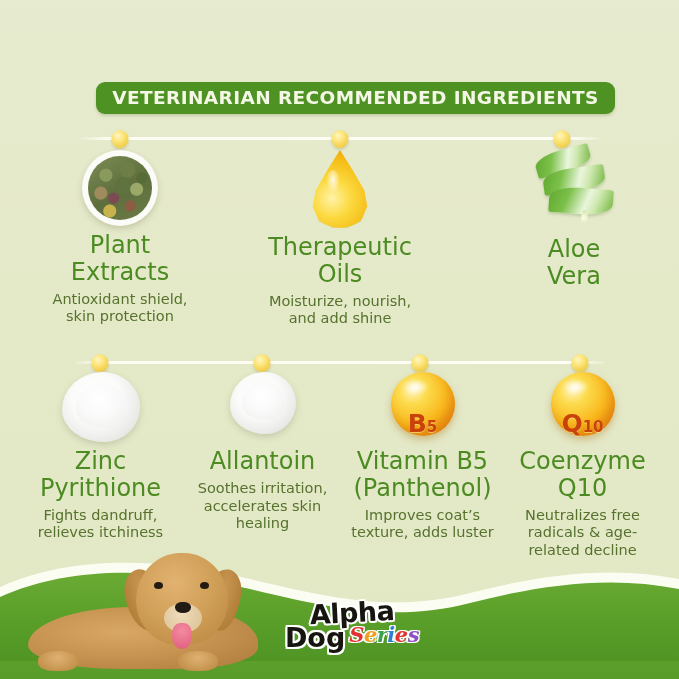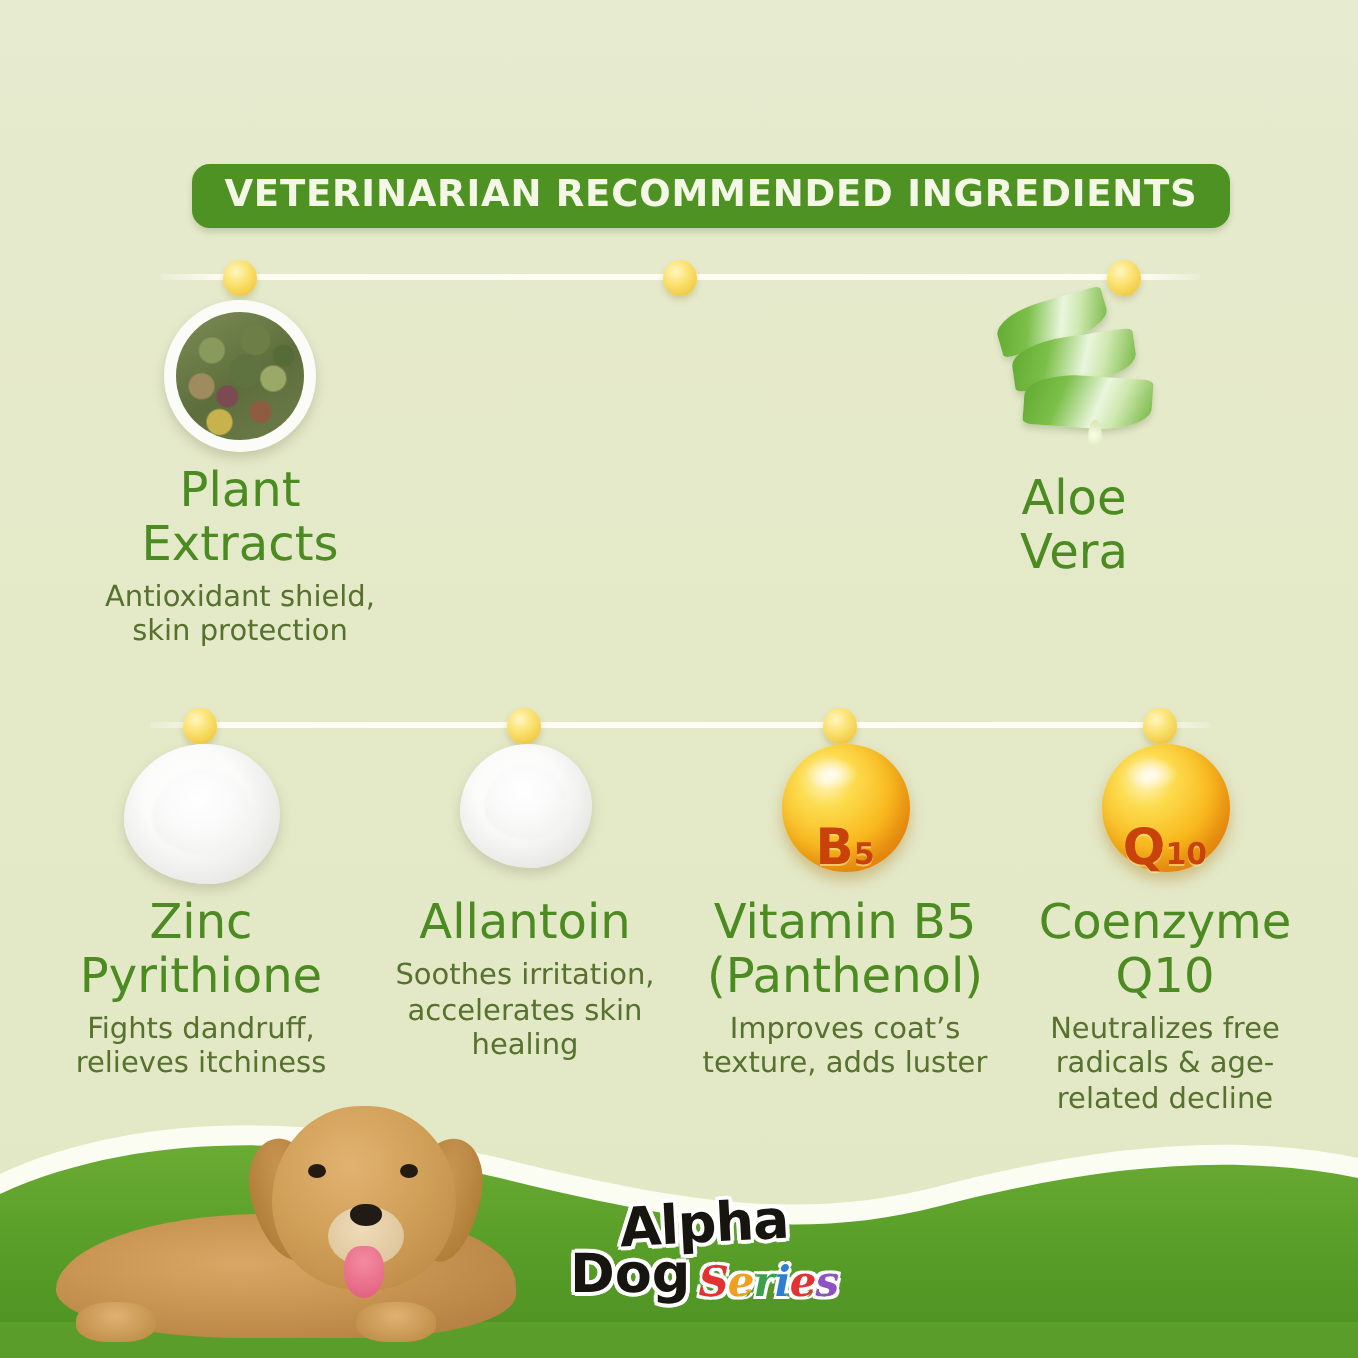--- a/index.html
+++ b/index.html
@@ -238,21 +238,21 @@
     font-weight:bold;
     color:#17150f;
     line-height:1;
     text-shadow:
       -1.6px -1.6px 0 #ffffff, 1.6px -1.6px 0 #ffffff,
       -1.6px  1.6px 0 #ffffff, 1.6px  1.6px 0 #ffffff,
        0 -2px 0 #ffffff, 0 2px 0 #ffffff,
       -2px 0 0 #ffffff, 2px 0 0 #ffffff;
   }
   .logo .alpha{font-size:27px;letter-spacing:-0.5px;transform:rotate(-3deg);}
-  .logo .dogline{font-size:27px;display:flex;align-items:flex-end;justify-content:center;gap:4px;margin-top:-2px;}
+  .logo .dogline{font-size:27px;display:flex;align-items:flex-start;justify-content:center;gap:4px;margin-top:-2px;}
   .logo .series{
     font-size:21px;font-weight:bold;font-style:italic;
     font-family:"DejaVu Serif","Liberation Serif",serif;
     letter-spacing:-0.5px;
     text-shadow:
       -1.4px -1.4px 0 #ffffff, 1.4px -1.4px 0 #ffffff,
       -1.4px  1.4px 0 #ffffff, 1.4px  1.4px 0 #ffffff;
   }
   .logo .series span:nth-child(1){color:#e33232;}
   .logo .series span:nth-child(2){color:#f0a01e;}
@@ -283,22 +283,34 @@
       <div class="bowl">
           <div class="inner"></div>
         </div>
     </div>
     <div class="name">Plant
 Extracts</div>
     <div class="desc">Antioxidant shield,
 skin protection</div>
   </div>
 
-
-  <div class="cell" style="left:447px;top:148px;width:180px;">
+  <div class="cell" style="left:250px;top:150px;width:180px;">
+    <div class="art" style="width:58px;height:78px;">
+      <div class="droplet">
+          <div class="d"></div>
+          <div class="hl"></div>
+        </div>
+    </div>
+    <div class="name">Therapeutic
+Oils</div>
+    <div class="desc">Moisturize, nourish,
+and add shine</div>
+  </div>
+
+  <div class="cell" style="left:484px;top:148px;width:180px;">
     <div class="art" style="width:90px;height:82px;">
       <div class="aloe">
         <div class="leaf l1"></div>
         <div class="leaf l2"></div>
         <div class="leaf l3"></div>
         <div class="drip"></div>
       </div>
     </div>
     <div class="name">Aloe
 Vera</div>

